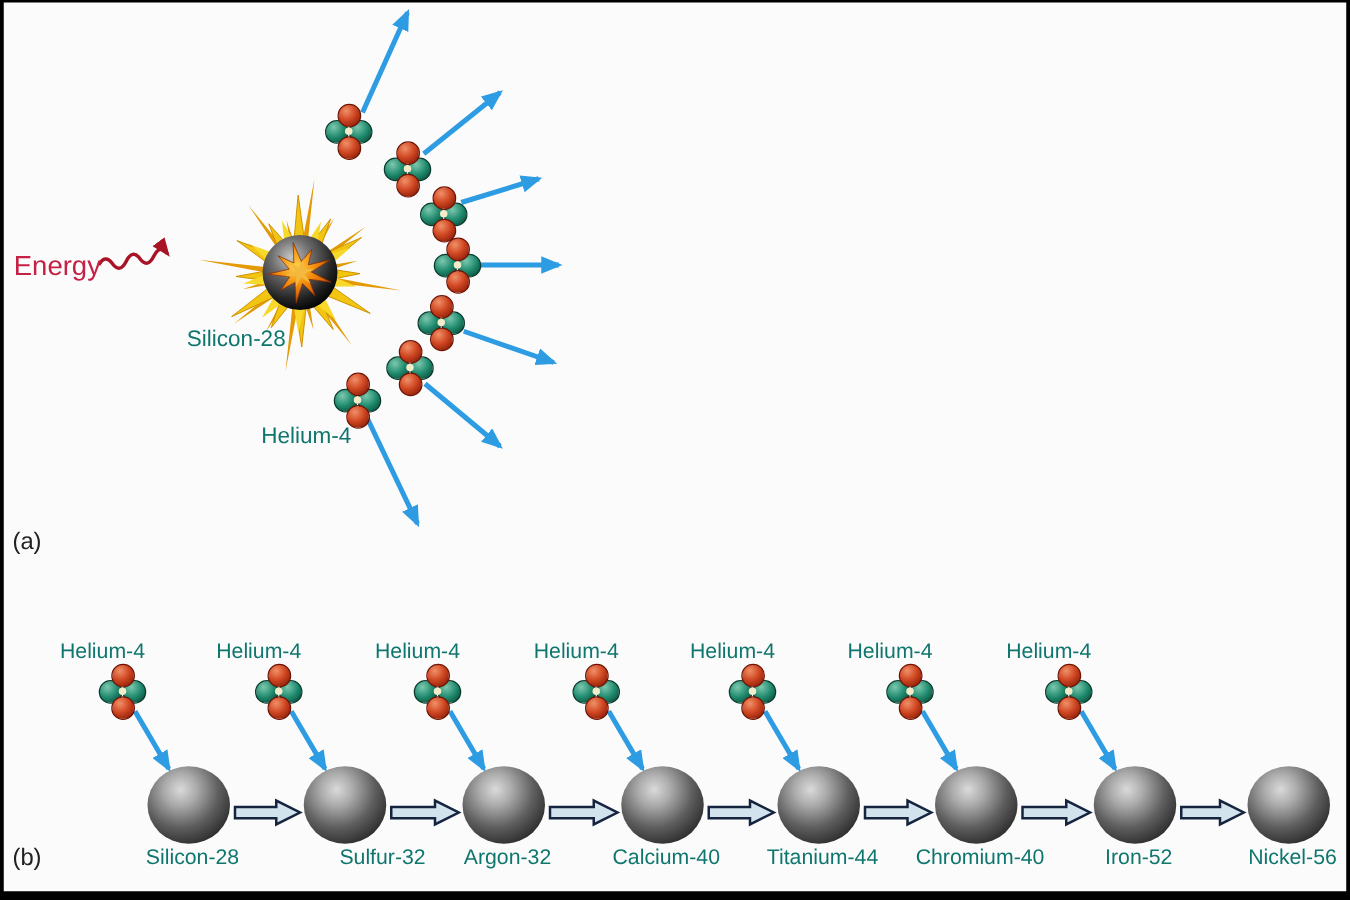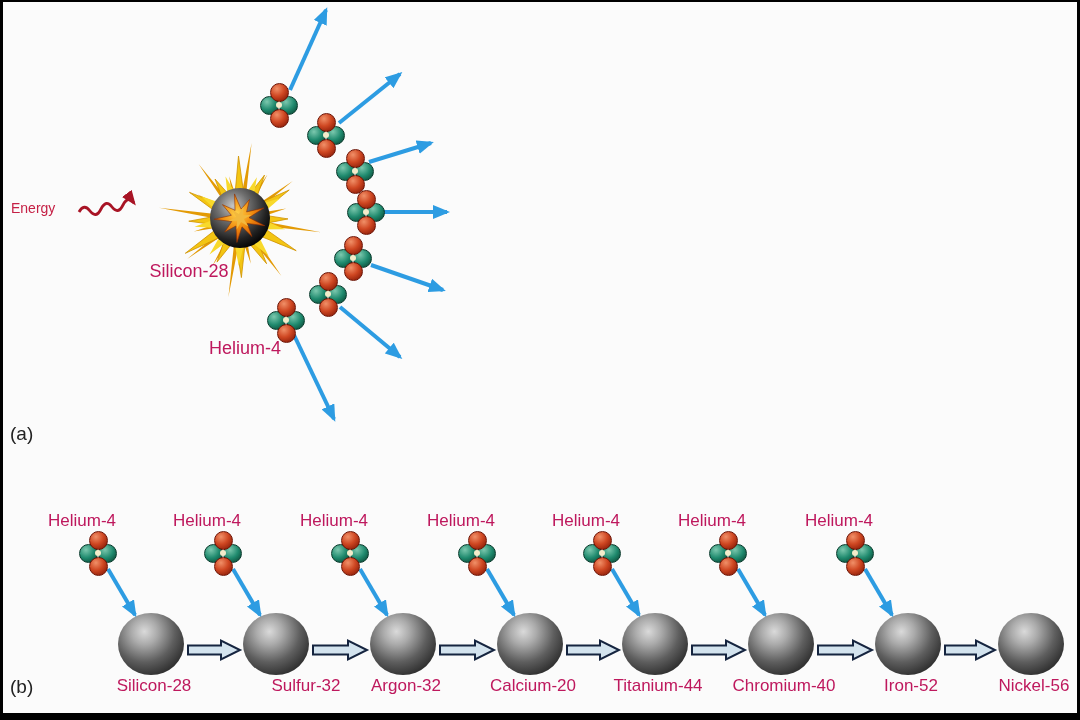--- a/index.html
+++ b/index.html
@@ -4,24 +4,24 @@
 <style>
   html,body{margin:0;padding:0;background:#000;}
   #frame{
     position:relative;width:1080px;height:720px;box-sizing:border-box;
     background:#fbfbfb;overflow:hidden;
     border-top:2px solid #000;border-left:3px solid #000;
     border-right:3px solid #000;border-bottom:7px solid #000;
     font-family:"Liberation Sans", sans-serif;
   }
   #vector-layer{position:absolute;left:0;top:0;width:1074px;height:711px;z-index:1;}
-  .lbl{position:absolute;color:#be185d;font-size:17px;white-space:nowrap;z-index:3;}
+  .lbl{position:absolute;color:#0f766e;font-size:17px;white-space:nowrap;z-index:3;}
   .lbl.centered{transform:translateX(-50%);}
   .panel-tag{font-size:19px;color:#222;}
-  .energy{color:#c52045;font-size:14px;}
+  .energy{color:#c52045;font-size:22px;}
   .big{font-size:18px;}
   .cluster{position:absolute;width:38px;height:45px;z-index:2;}
   .ball{position:absolute;width:19px;height:19px;border-radius:50%;box-sizing:border-box;}
   .ball.red{background:radial-gradient(circle at 35% 28%, #f09068 0%, #cf4722 45%, #8a1c08 88%);border:1px solid #6e1405;z-index:2;}
   .ball.teal{background:radial-gradient(circle at 35% 28%, #7cc8ae 0%, #1f8a6e 50%, #0b4634 92%);border:1px solid #083a2b;z-index:1;}
   .ball.t{left:9.5px;top:0;}
   .ball.b{left:9.5px;top:26px;}
   .ball.l{left:0;top:13px;}
   .ball.r{left:19px;top:13px;}
   .core-dot{position:absolute;left:16px;top:19px;width:6px;height:6px;border-radius:50%;background:#f3ecca;z-index:3;}
@@ -161,21 +161,21 @@
     <div class="lbl centered" style="left: 403px; top: 674px;">Argon-32</div>
     <div class="lbl centered" style="left: 331px; top: 509px;">Helium-4</div>
     <div class="cluster" style="left: 328px; top: 529px;">
       <div class="ball t red"></div>
       <div class="ball b red"></div>
       <div class="ball l teal"></div>
       <div class="ball r teal"></div>
       <div class="core-dot"></div>
     </div>
     <div class="sphere" style="left: 494px; top: 611px;"></div>
-    <div class="lbl centered" style="left: 530px; top: 674px;">Calcium-20</div>
+    <div class="lbl centered" style="left: 530px; top: 674px;">Calcium-40</div>
     <div class="lbl centered" style="left: 458px; top: 509px;">Helium-4</div>
     <div class="cluster" style="left: 455px; top: 529px;">
       <div class="ball t red"></div>
       <div class="ball b red"></div>
       <div class="ball l teal"></div>
       <div class="ball r teal"></div>
       <div class="core-dot"></div>
     </div>
     <div class="sphere" style="left: 619px; top: 611px;"></div>
     <div class="lbl centered" style="left: 655px; top: 674px;">Titanium-44</div>

